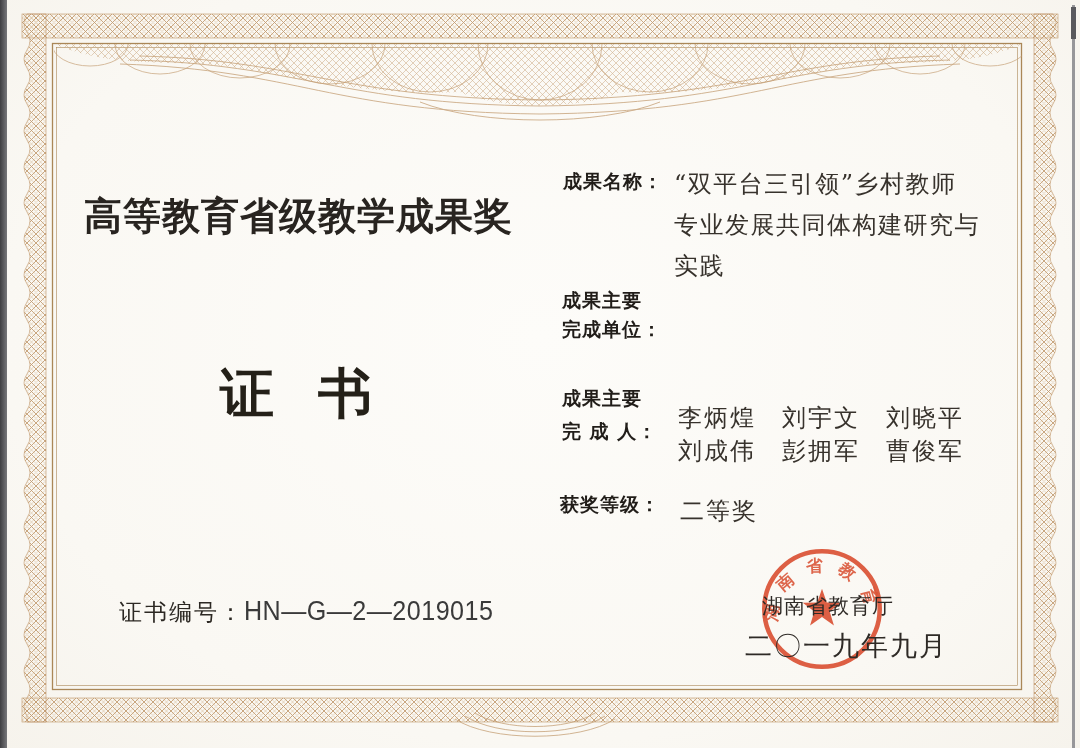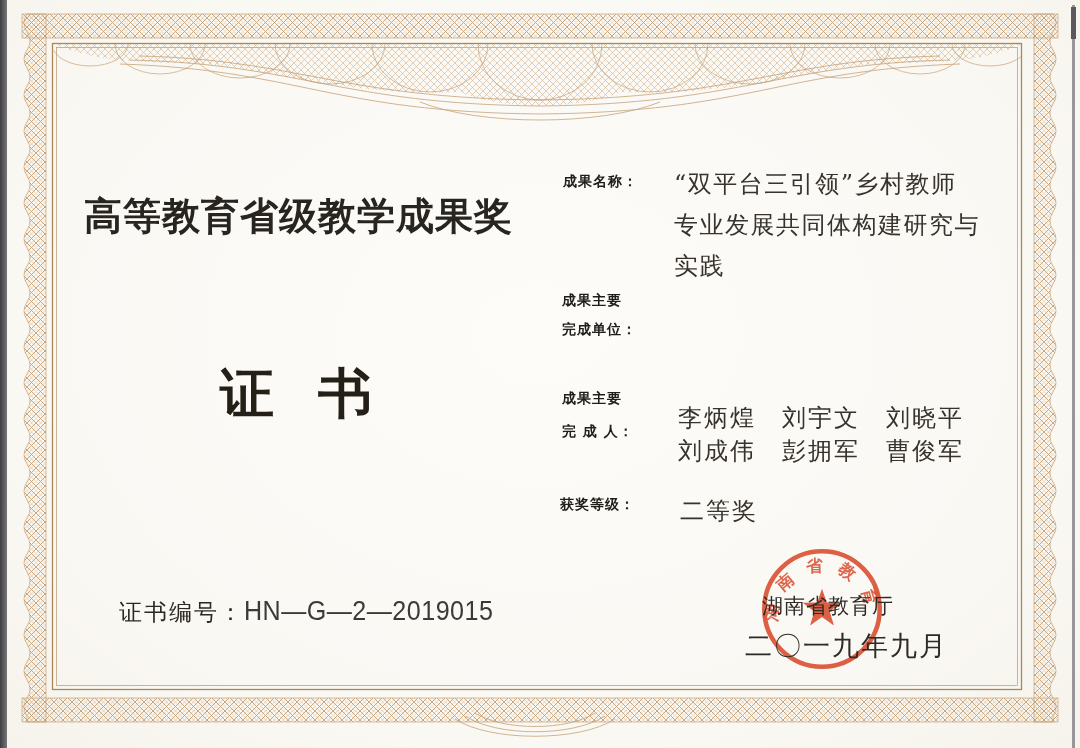--- a/index.html
+++ b/index.html
@@ -12,21 +12,21 @@
   .abs{position:absolute;}
   svg{display:block;}
   .border-svg{position:absolute;left:0;top:0;z-index:0;}
   
   .edge-left{left:0;top:0;width:7px;height:748px;background:linear-gradient(90deg,#3e3e41,#77777a);z-index:6;}
   .edge-right{left:1072px;top:5px;width:3px;height:743px;background:#97979a;z-index:6;}
   .edge-right-nub{left:1071px;top:7px;width:5px;height:32px;background:#5a5a5e;z-index:7;}
   
   .title{left:84px;top:191px;font-size:38px;font-weight:700;letter-spacing:1px;color:#282420;z-index:3;}
   .certword{left:220px;top:358px;font-size:54px;font-weight:700;letter-spacing:44px;color:#242018;z-index:3;}
-  .flabel{font-size:14px;font-weight:700;color:#211d19;letter-spacing:1px;line-height:30px;z-index:3;}
+  .flabel{font-size:19px;font-weight:700;color:#211d19;letter-spacing:1px;line-height:30px;z-index:3;}
   .fvalue{font-size:24px;font-weight:400;color:#37322c;letter-spacing:1.5px;line-height:41px;z-index:3;}
   .fvalue span{display:block;}
   .flabel span{display:block;}
   .row1-label{left:563px;top:166px;}
   .row1-value{left:674px;top:164px;width:345px;}
   .row2-label{left:562px;top:286px;line-height:29px;}
   .row2-value{left:676px;top:297px;letter-spacing:5px;}
   .row3-label{left:562px;top:382px;line-height:33px;}
   .row3-value{left:678px;top:382px;line-height:33px;letter-spacing:2px;margin-top:20px;}
   .row4-label{left:560px;top:489px;text-align:center;}

